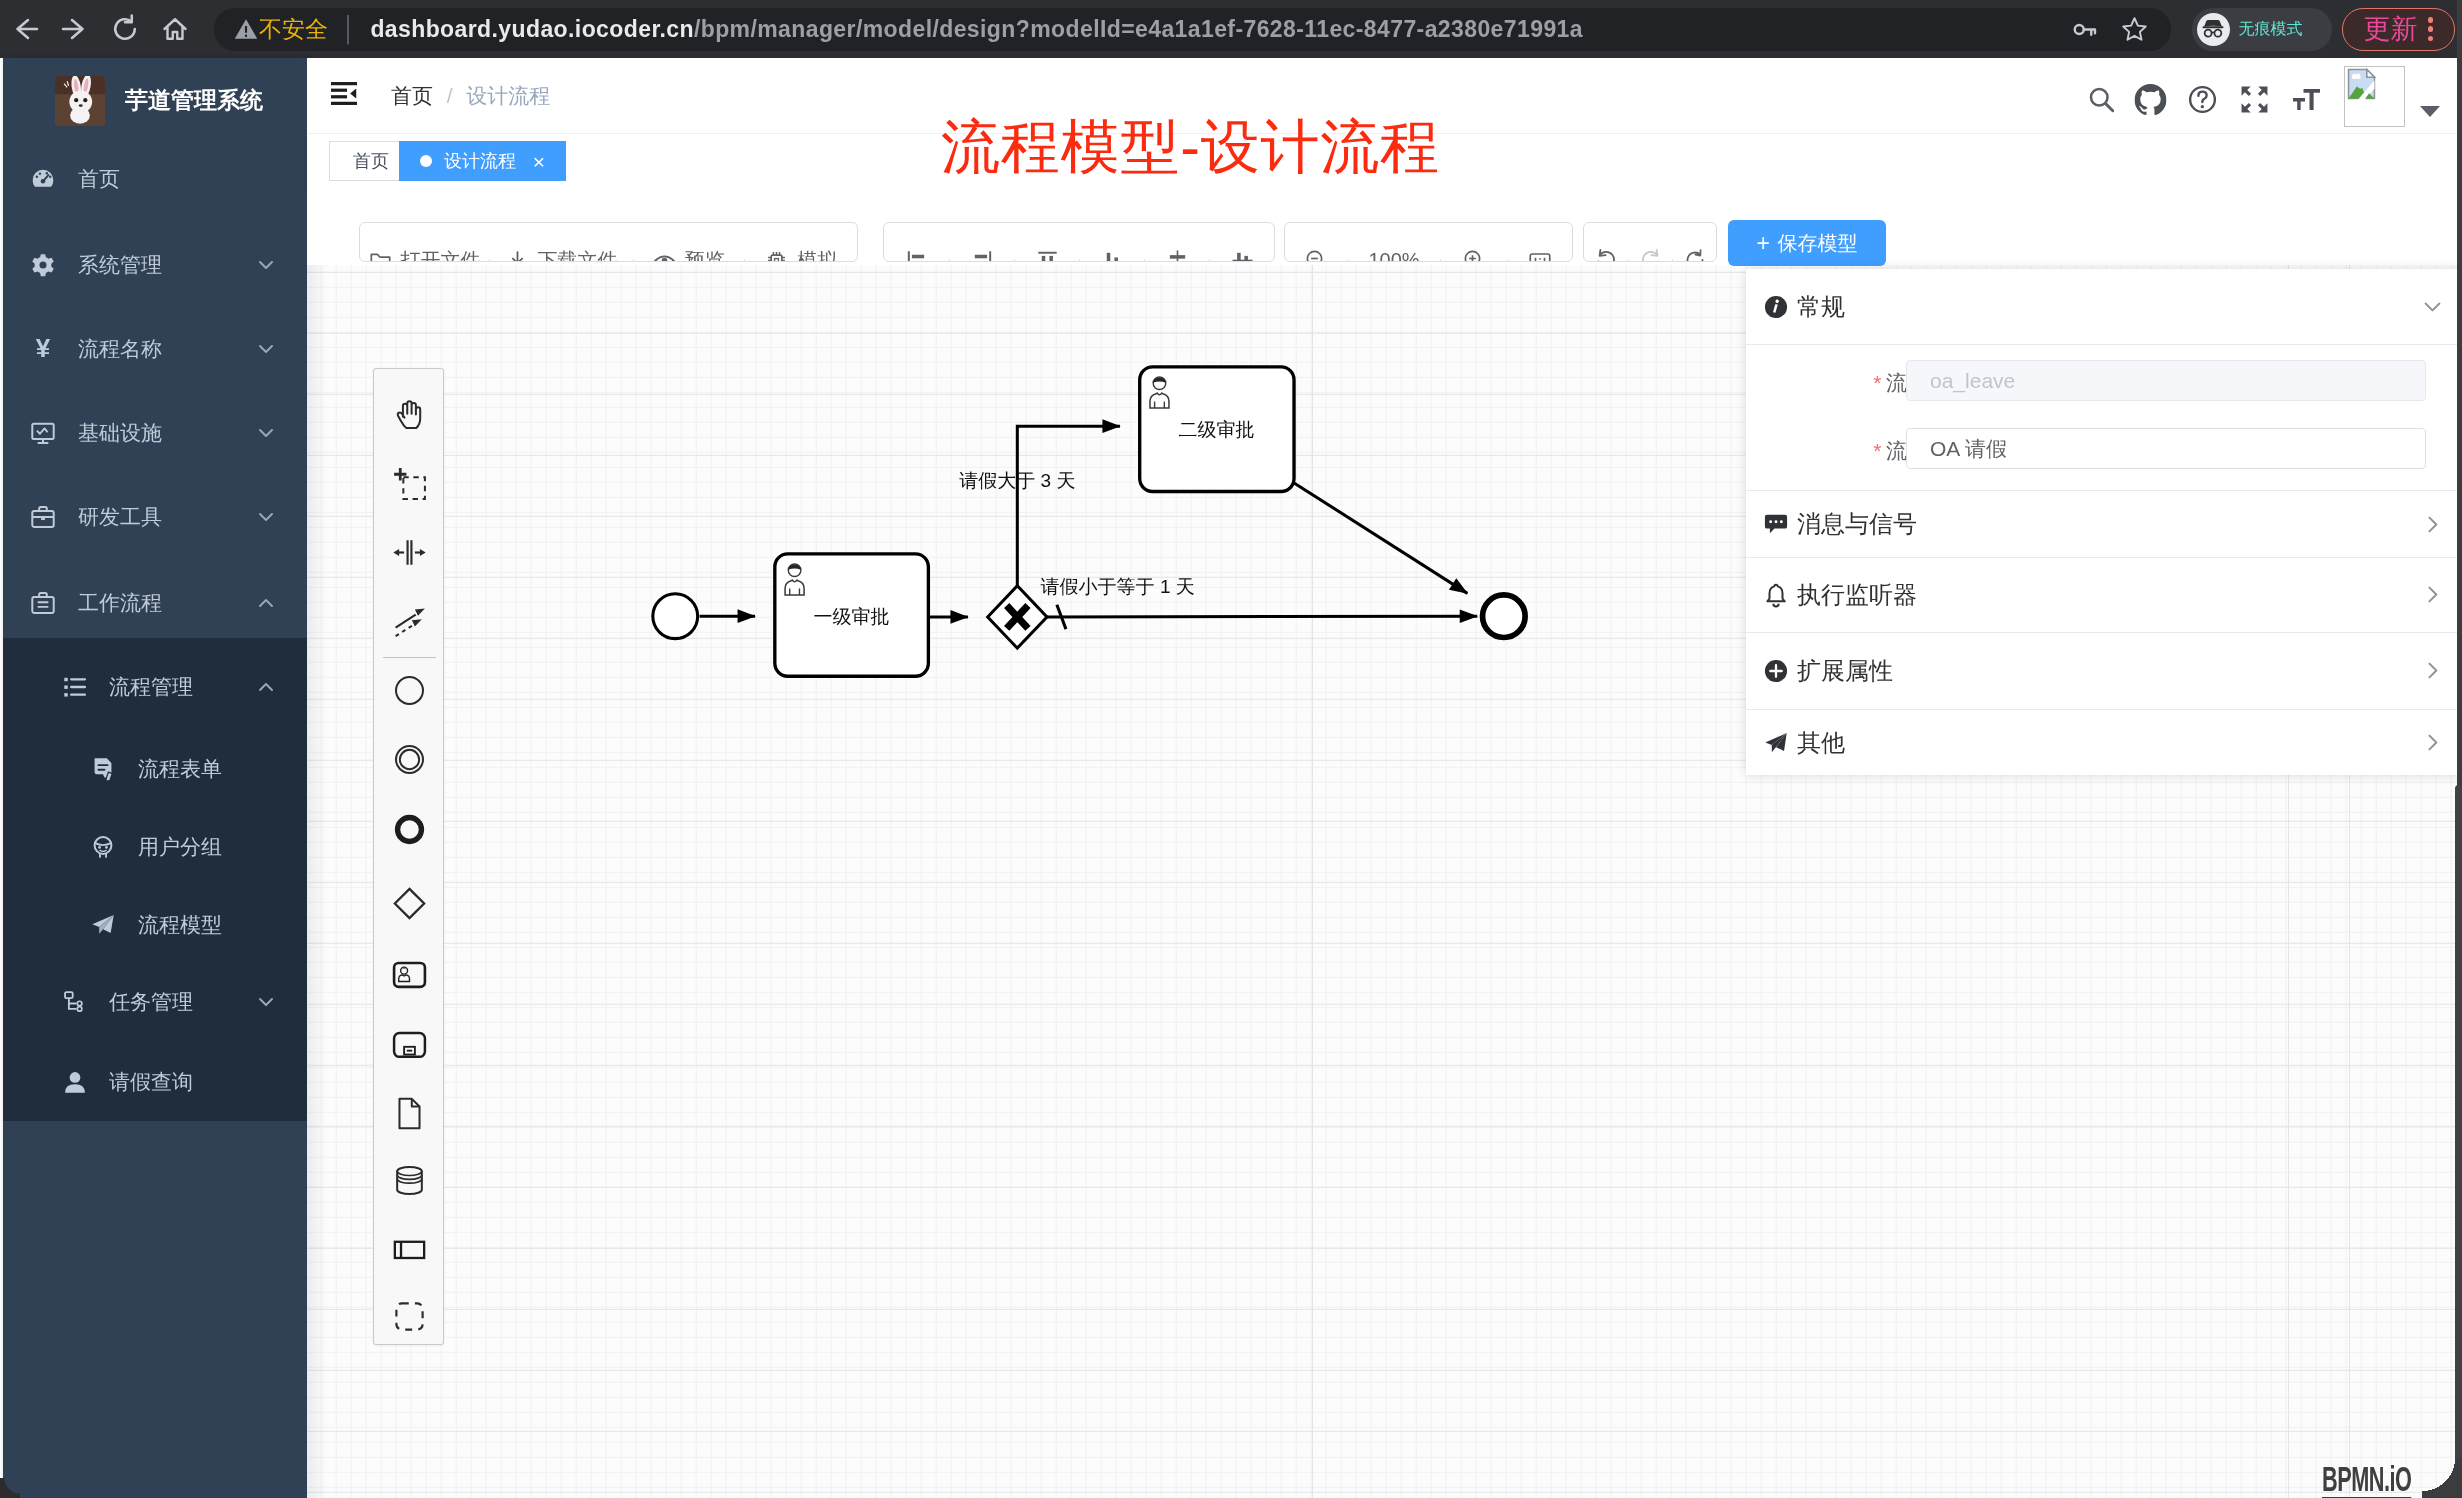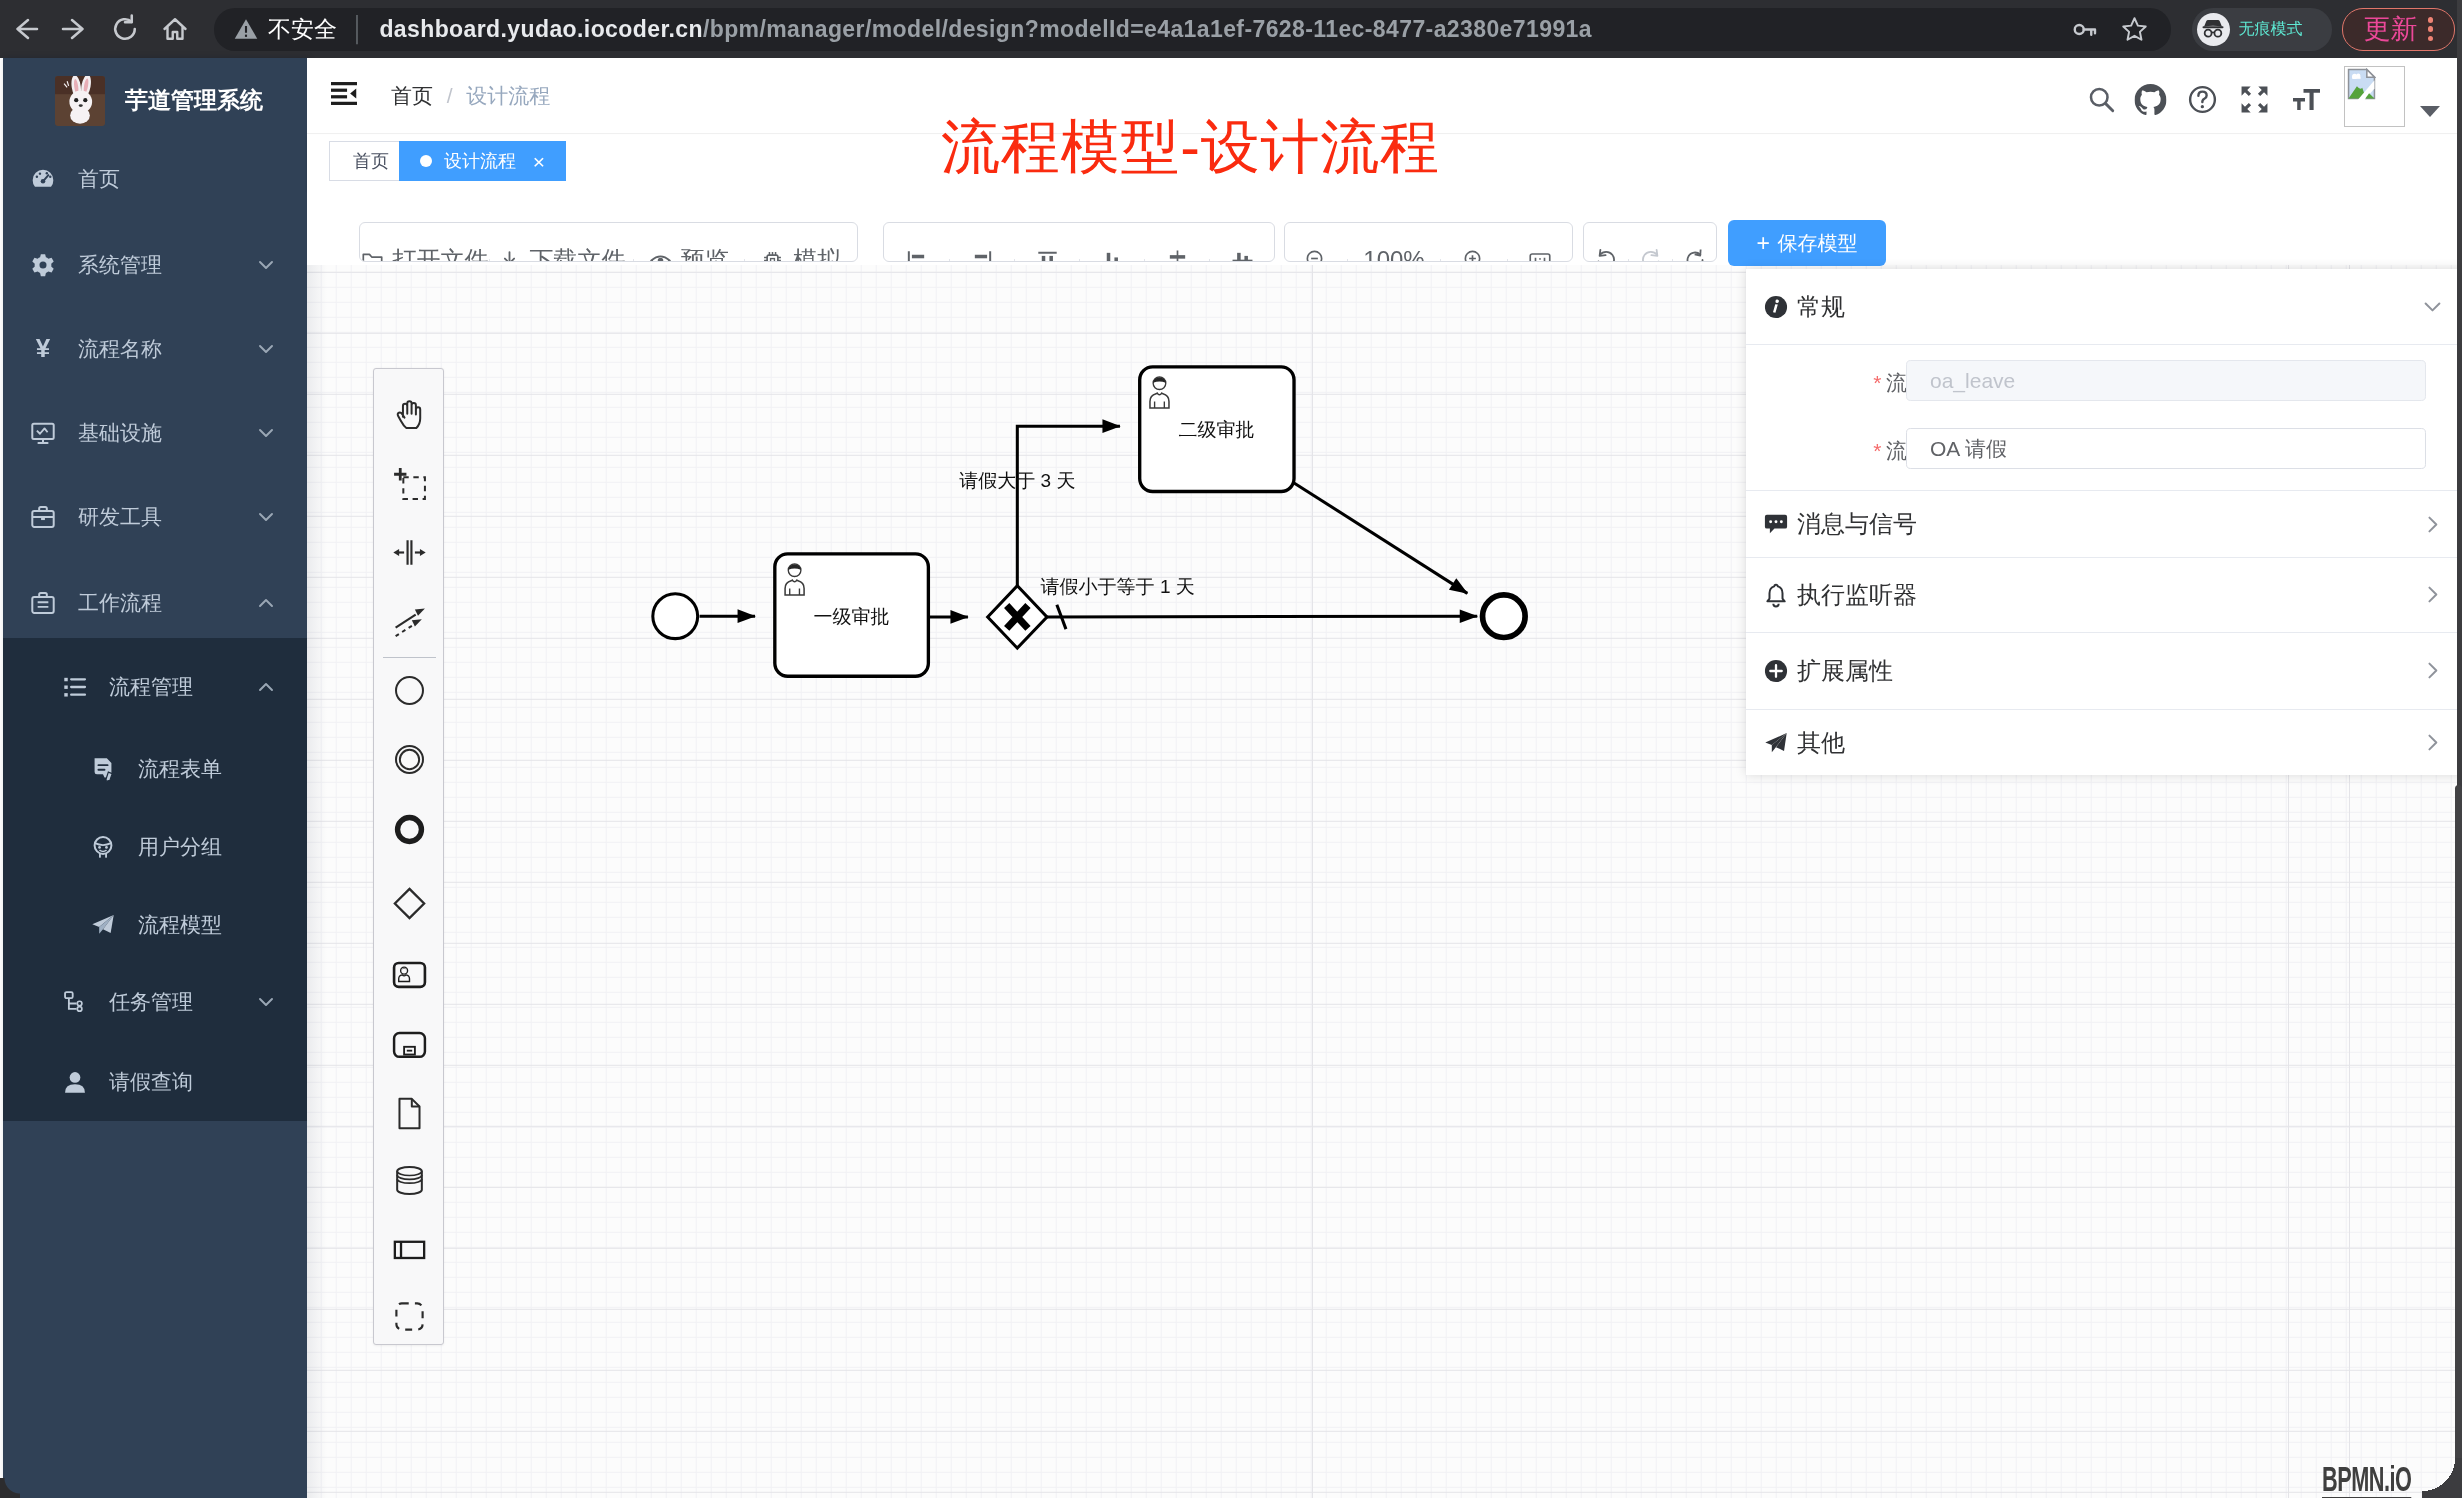--- a/index.html
+++ b/index.html
@@ -5,21 +5,21 @@
   * { margin:0; padding:0; box-sizing:border-box; }
   html,body { width:2462px; height:1498px; overflow:hidden; }
   body { font-family:"Liberation Sans", sans-serif; position:relative; background:#fff; }
 
   
   .chrome { position:absolute; left:0; top:0; width:2462px; height:58px; background:#2d2e32; display:flex; align-items:center; }
   .chrome .navbtn { width:50px; height:58px; display:flex; align-items:center; justify-content:center; }
   .chrome .navbtn svg { width:30px; height:30px; }
   .omnibox { position:absolute; left:214px; top:7.6px; width:1957px; height:43px; background:#212226; border-radius:21px; display:flex; align-items:center; color:#9aa0a6; font-size:23px; }
   .omnibox .warn { margin-left:20px; }
-  .omnibox .sec { margin-left:10px; color:#ffffff; }
+  .omnibox .sec { margin-left:1px; color:#eab308; }
   .omnibox .sep { margin:0 13.7px; color:#5f6368; font-size:24px; }
   .omnibox .domain { color:#e8eaed; font-weight:bold; letter-spacing:0.4px; }
   .omnibox .path { color:#9aa0a6; font-weight:bold; letter-spacing:0.4px; }
   .omnibox .spacer { flex:1; }
   .omnibox .keyic, .omnibox .staric { margin-right:23px; }
   .incog { position:absolute; left:2192px; top:7.6px; width:140px; height:43px; border-radius:21px; background:#3b3d42; display:flex; align-items:center; }
   .incog .spycircle { width:33px; height:33px; border-radius:50%; background:#e9eaee; margin-left:4.6px; display:flex; align-items:center; justify-content:center; }
   .incog .lbl { color:#5eead4; font-size:16px; margin-left:9px; }
   .updatepill { position:absolute; left:2342px; top:7.6px; width:113px; height:43px; border-radius:21px; border:1.5px solid #e0766a; background:rgba(90,35,30,.35); display:flex; align-items:center; justify-content:center; gap:10.6px; }
   .updatepill .ulbl { color:#ec4899; font-size:27px; }
@@ -71,21 +71,21 @@
       linear-gradient(to bottom, #e4e4e8 0.8px, transparent 0.8px),
       linear-gradient(to right, #f1f1f4 0.8px, transparent 0.8px),
       linear-gradient(to bottom, #f1f1f4 0.8px, transparent 0.8px);
     background-size:61px 61px, 61px 61px, 15px 15px, 15px 15px;
     background-position:29px 6.8px, 29px 6.8px, 13.7px 6.8px, 13.7px 6.8px;
   }
   .canvas-left-shadow { position:absolute; left:0; top:0; width:20px; height:1233px; background:linear-gradient(to right, rgba(80,90,110,.10), rgba(80,90,110,0)); }
 
   
   .btngroup { position:absolute; top:32px; height:40px; display:flex; background:#fff; border:1.5px solid #d9dce3; border-radius:6px; overflow:hidden; }
-  .btngroup .tbtn { display:flex; align-items:center; justify-content:center; gap:9px; color:#5f6368; font-size:24px; border-left:1.5px solid #e2e4ea;margin-top:36px; }
+  .btngroup .tbtn { display:flex; align-items:center; justify-content:center; gap:9px; color:#5f6368; font-size:20px; border-left:1.5px solid #e2e4ea;margin-top:36px; }
   .btngroup .tbtn:first-child { border-left:none; }
   .tb-save { position:absolute; left:1421px; top:30px; width:158px; height:46px; background:#409eff; border-radius:6px; color:#fff; font-size:20px; display:flex; align-items:center; justify-content:center; gap:7.6px; }
   .tb-save .plus { font-size:23px; line-height:1; }
 
   
   .palette { position:absolute; left:66px; top:103px; width:71px; height:977px; background:#f8f8f9; border:0.8px solid #c8c8cf; border-radius:3px; box-shadow:0 0.8px 2.3px rgba(0,0,0,.06); }
   .pal-entry { position:absolute; left:0; width:71px; height:69px; display:flex; align-items:center; justify-content:center; }
   .pal-sep { position:absolute; left:9px; width:53px; height:0; border-top:1.5px solid #bfc3cb; }
 
   

